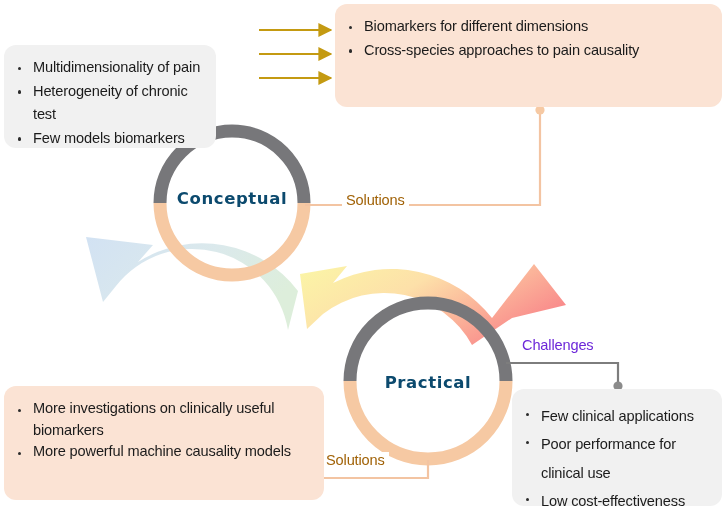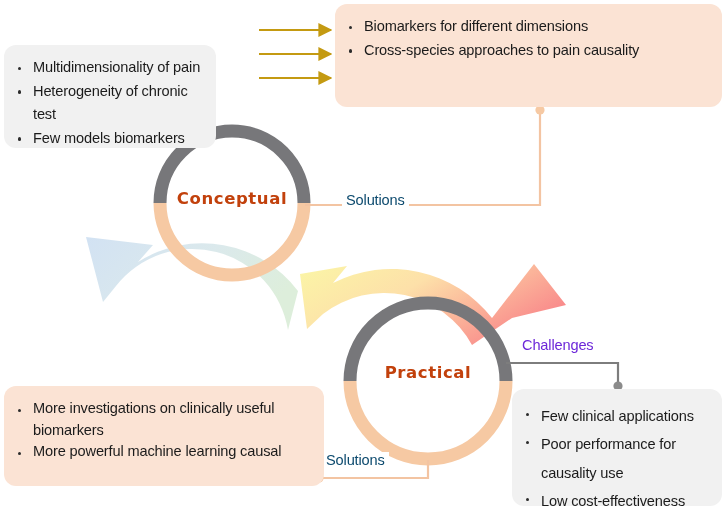--- a/index.html
+++ b/index.html
@@ -45,21 +45,21 @@
     background:#f1f1f1;
     padding:11px 10px 0 8px;
     margin-top:41px;
   }
   #box-solutions-conceptual{
     left:335px;top:4px;width:387px;height:103px;
     background:#fbe3d4;
     padding:11px 10px 0 8px;
   }
   #box-solutions-practical{
-    left:4px;top:386px;width:320px;height:100px;
+    left:4px;top:386px;width:320px;height:114px;
     background:#fbe3d4;
     padding:12px 10px 0 8px;
   }
   #box-solutions-practical li{line-height:1.48;}
   #box-challenges-practical{
     left:512px;top:389px;width:210px;height:117px;
     background:#f1f1f1;
     padding:13px 8px 0 8px;
   }
   #box-challenges-practical li{line-height:1.95;}
@@ -67,39 +67,39 @@
   
   .conn-label{
     position:absolute;
     font-size:14.6px;
     letter-spacing:-0.15px;
     background:#ffffff;
     padding:0 4px;
     white-space:nowrap;
   }
   .conn-label.gray{color:#6d28d9;}
-  .conn-label.orange{color:#0c4a6e;}
+  .conn-label.orange{color:#a16207;}
   #label-challenges-conceptual{left:63px;top:118px;}
   #label-solutions-conceptual{left:342px;top:192px;}
   #label-challenges-practical{left:518px;top:337px;}
   #label-solutions-practical{left:322px;top:452px;}
 
   
   .hub-label{
     position:absolute;
     font-family:"DejaVu Sans", sans-serif;
     font-weight:bold;
     font-size:16.5px;
     letter-spacing:0.6px;
-    color:#c2410c;
+    color:#0c4a6e;
     white-space:nowrap;
     transform:translate(-50%,-50%);
   }
   #hub-label-conceptual{left:232px;top:198px;}
-  #hub-label-practical{left:428px;top:372px;}
+  #hub-label-practical{left:428px;top:382px;}
 </style>
 </head>
 <body>
 
 <div id="stage">
 
   <svg class="layer" viewBox="0 0 726 509" xmlns="http://www.w3.org/2000/svg">
     <defs>
       <linearGradient id="gradBlueGreen" x1="0" y1="0" x2="1" y2="0.45">
         <stop offset="0%" stop-color="#d2e2f3"></stop>
@@ -197,25 +197,25 @@
   <div class="box" id="box-solutions-conceptual">
     <ul>
       <li>Biomarkers for different dimensions</li>
       <li>Cross-species approaches to pain causality</li>
     </ul>
   </div>
 
   <div class="box" id="box-solutions-practical">
     <ul>
       <li>More investigations on clinically useful biomarkers</li>
-      <li>More powerful machine learning causal</li>
+      <li>More powerful machine causality models</li>
     </ul>
   </div>
 
   <div class="box" id="box-challenges-practical">
     <ul>
       <li>Few clinical applications</li>
-      <li>Poor performance for causality use</li>
+      <li>Poor performance for clinical use</li>
       <li>Low cost-effectiveness</li>
     </ul>
   </div>
 
 </div>
 
 </body></html>

